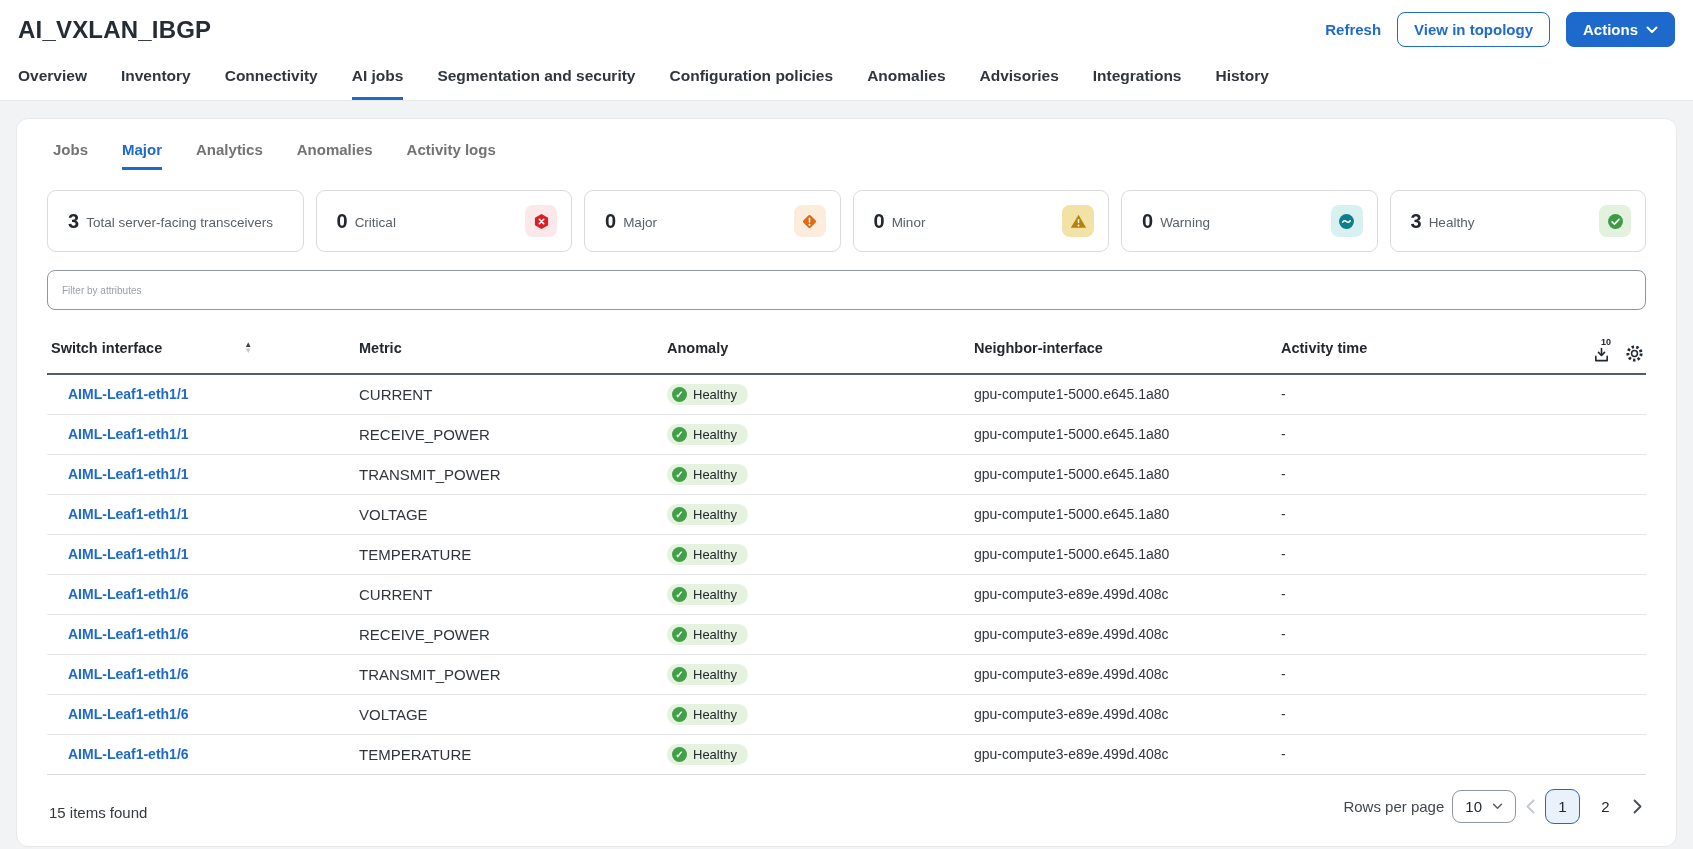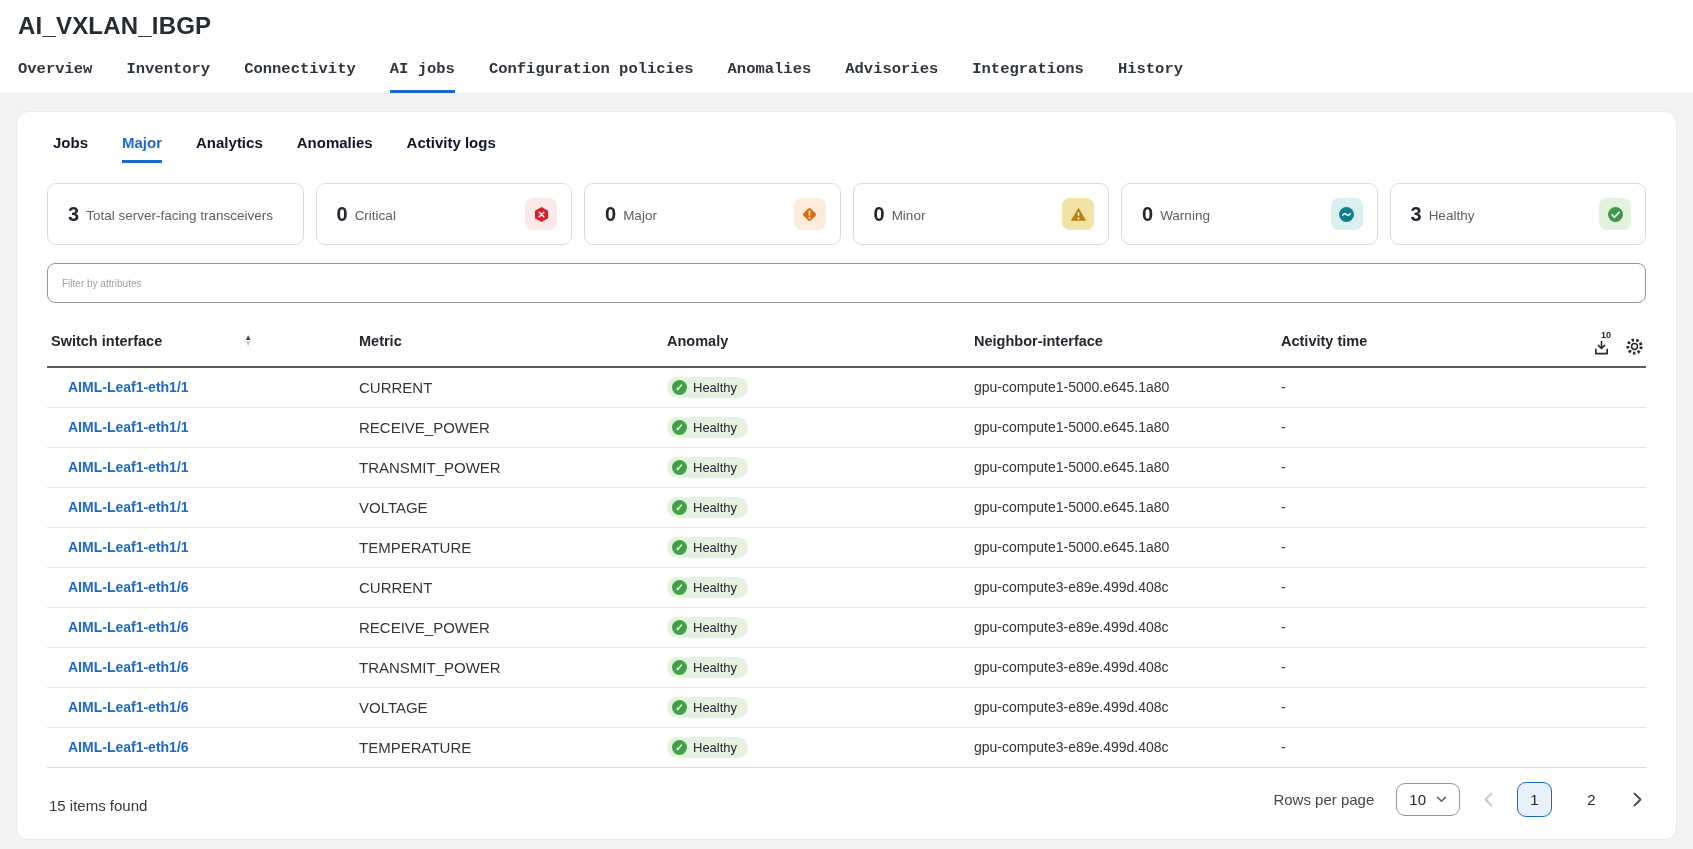--- a/index.html
+++ b/index.html
@@ -21,33 +21,33 @@
   }
   .btn-solid {
     color:#fff; background:#1d69cc; border:1.5px solid #1d69cc; border-radius:8px;
     font-size:15px; font-weight:600; padding:8px 16px; cursor:pointer;
     display:inline-flex; align-items:center; gap:8px;
   }
   
   .nav { display:flex; gap:34px; padding:14px 18px 0 18px; border-bottom:1px solid #e7e9eb; background:#fff; }
   .nav a {
     font-size:15.5px; font-weight:700; color:#30363d; text-decoration:none;
-    padding-bottom:12px; border-bottom:3px solid transparent; white-space:nowrap; cursor:pointer;font-family:Liberation Mono, monospace;
+    padding-bottom:12px; border-bottom:3px solid transparent; white-space:nowrap; cursor:pointer;
   }
   .nav a.active { border-bottom-color:#1d69cc; }
   
   .card {
     background:#fff; border:1px solid #e7e9eb; border-radius:12px;
     margin:17px 16px 3px 16px; height:729px; padding:22px 30px 14px 30px;
     display:flex; flex-direction:column;
   }
   
   .subtabs { display:flex; gap:34px; padding-left:6px; }
   .subtabs a {
-    font-size:15px; font-weight:600; color:#0f172a; text-decoration:none;
+    font-size:15px; font-weight:600; color:#737373; text-decoration:none;
     padding-bottom:9px; border-bottom:3px solid transparent; cursor:pointer;
   }
   .subtabs a.active { color:#1d69cc; border-bottom-color:#1d69cc; }
   
   .cards { display:flex; gap:12px; margin-top:20px; }
   .scard {
     flex:1; border:1px solid #d9dcdf; border-radius:9px; height:62px;
     display:flex; align-items:center; padding:0 14px 0 20px; background:#fff;
   }
   .scard .num { font-size:20px; font-weight:700; color:#23282e; }
@@ -92,21 +92,21 @@
     width:15px; height:15px; border-radius:50%; background:#42a047; color:#fff;
     display:inline-flex; align-items:center; justify-content:center; font-size:10px; font-weight:700;
   }
   .hdr-icons { display:inline-flex; align-items:flex-end; gap:14px; }
   .dl-wrap { display:inline-flex; flex-direction:column; align-items:center; cursor:pointer; line-height:1; }
   .dl-badge { font-size:9px; font-weight:700; color:#23282e; margin-bottom:-1px; margin-left:8px; }
   .gear { cursor:pointer; display:inline-flex; }
   
   .tfoot { display:flex; align-items:center; justify-content:space-between; margin-top:auto; padding:14px 2px 8px 2px; }
   .found { font-size:15px; color:#33393f;margin-top:12px; }
-  .pager { display:flex; align-items:center; gap:22px; }
+  .pager { display:flex; align-items:center; gap:8px; }
   .rpp-label { font-size:15px; color:#41484e; }
   .rpp-select {
     display:inline-flex; align-items:center; gap:10px; border:1.5px solid #8f969c; border-radius:9px;
     padding:7px 12px; font-size:15px; color:#23282e; cursor:pointer; background:#fff;
   }
   .pg-chevron { font-size:15px; padding:0 2px; display:inline-flex; }
   .pg-chevron.disabled { color:#c3c8cc; }
   .pg-chevron.on { color:#454c53; cursor:pointer; }
   .pg-num {
     min-width:35px; height:35px; display:inline-flex; align-items:center; justify-content:center;
@@ -114,26 +114,39 @@
   }
   .pg-num.current { border:1.5px solid #1d69cc; background:#e9f1fb; font-weight:400; }
   svg { display:block; }
 </style>
 </head>
 <body>
 
 <div class="top">
   <div class="hdr">
     <div class="title">AI_VXLAN_IBGP</div>
+    <div class="hdr-right">
+      <button class="link-btn">Refresh</button>
+      <button class="btn-outline">View in topology</button>
+      <button class="btn-solid">
+        <span>Actions</span>
+        <span>
+          <svg width="12" height="8" viewBox="0 0 12 8">
+              <path d="M1.5 1.5L6 6l4.5-4.5" fill="none" stroke="#fff" stroke-width="2" stroke-linecap="round" stroke-linejoin="round"></path>
+            </svg>
+        </span>
+      </button>
+    </div>
   </div>
   <div class="nav">
     <a>Overview</a>
     <a>Inventory</a>
     <a>Connectivity</a>
     <a class="active">AI jobs</a>
+    <a>Segmentation and security</a>
     <a>Configuration policies</a>
     <a>Anomalies</a>
     <a>Advisories</a>
     <a>Integrations</a>
     <a>History</a>
   </div>
 </div>
 
 <div class="card">
 

